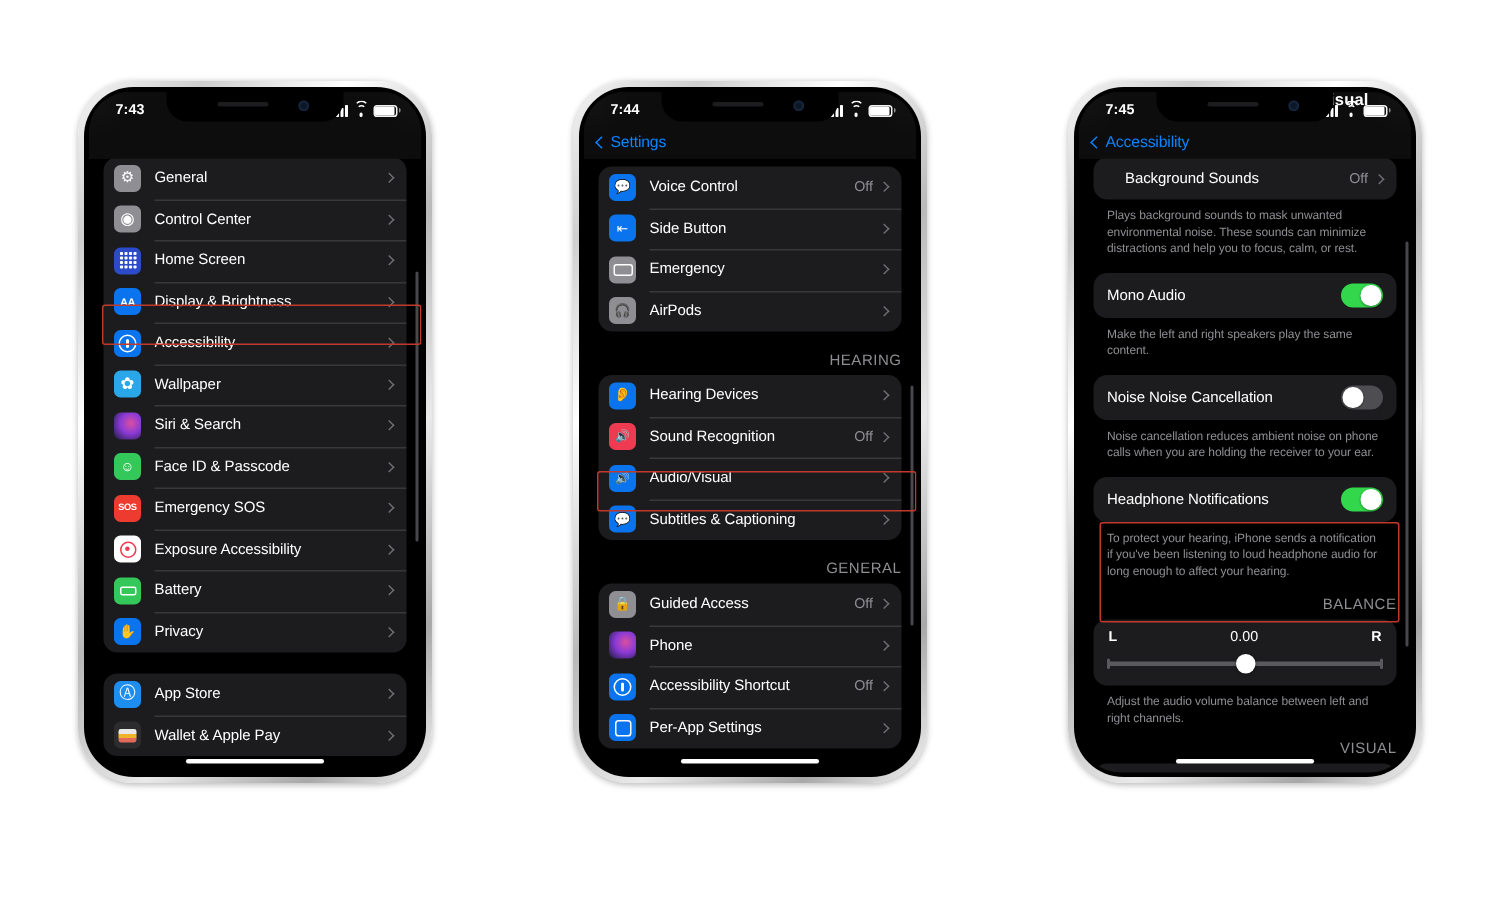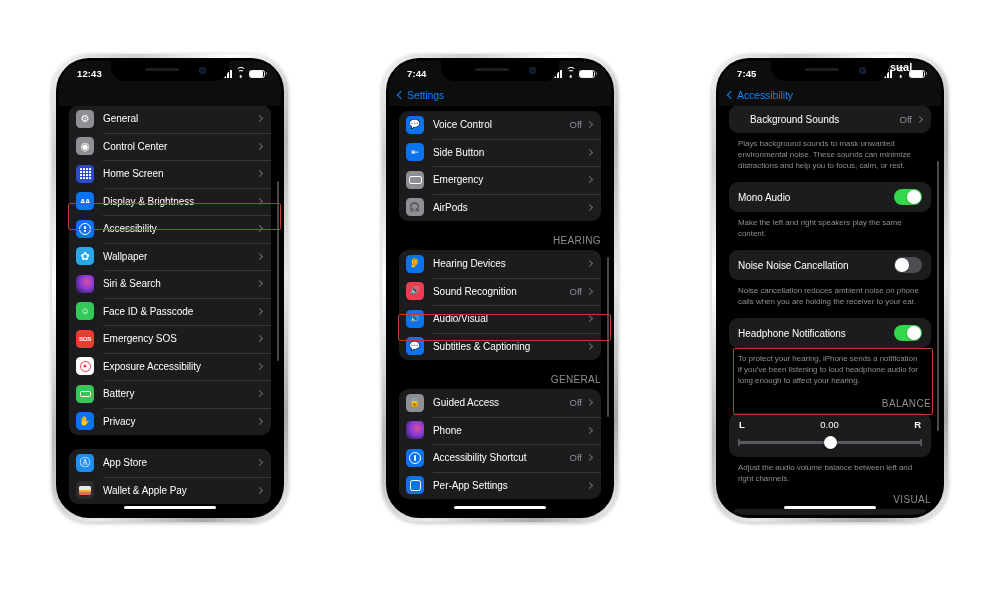--- a/index.html
+++ b/index.html
@@ -332,21 +332,21 @@
 
         <div class="gap"></div>
 
       </div>
 
       <div class="navbar">
         <div class="nav-title">Settings</div>
       </div>
 
       <div class="statusbar">
-        <div class="status-time">12:43</div>
+        <div class="status-time">7:43</div>
         <div class="status-right">
           <span class="sig">
               <i></i>
               <i></i>
               <i></i>
               <i></i>
             </span>
           <span class="wifi">
               <b></b>
               <b></b>

